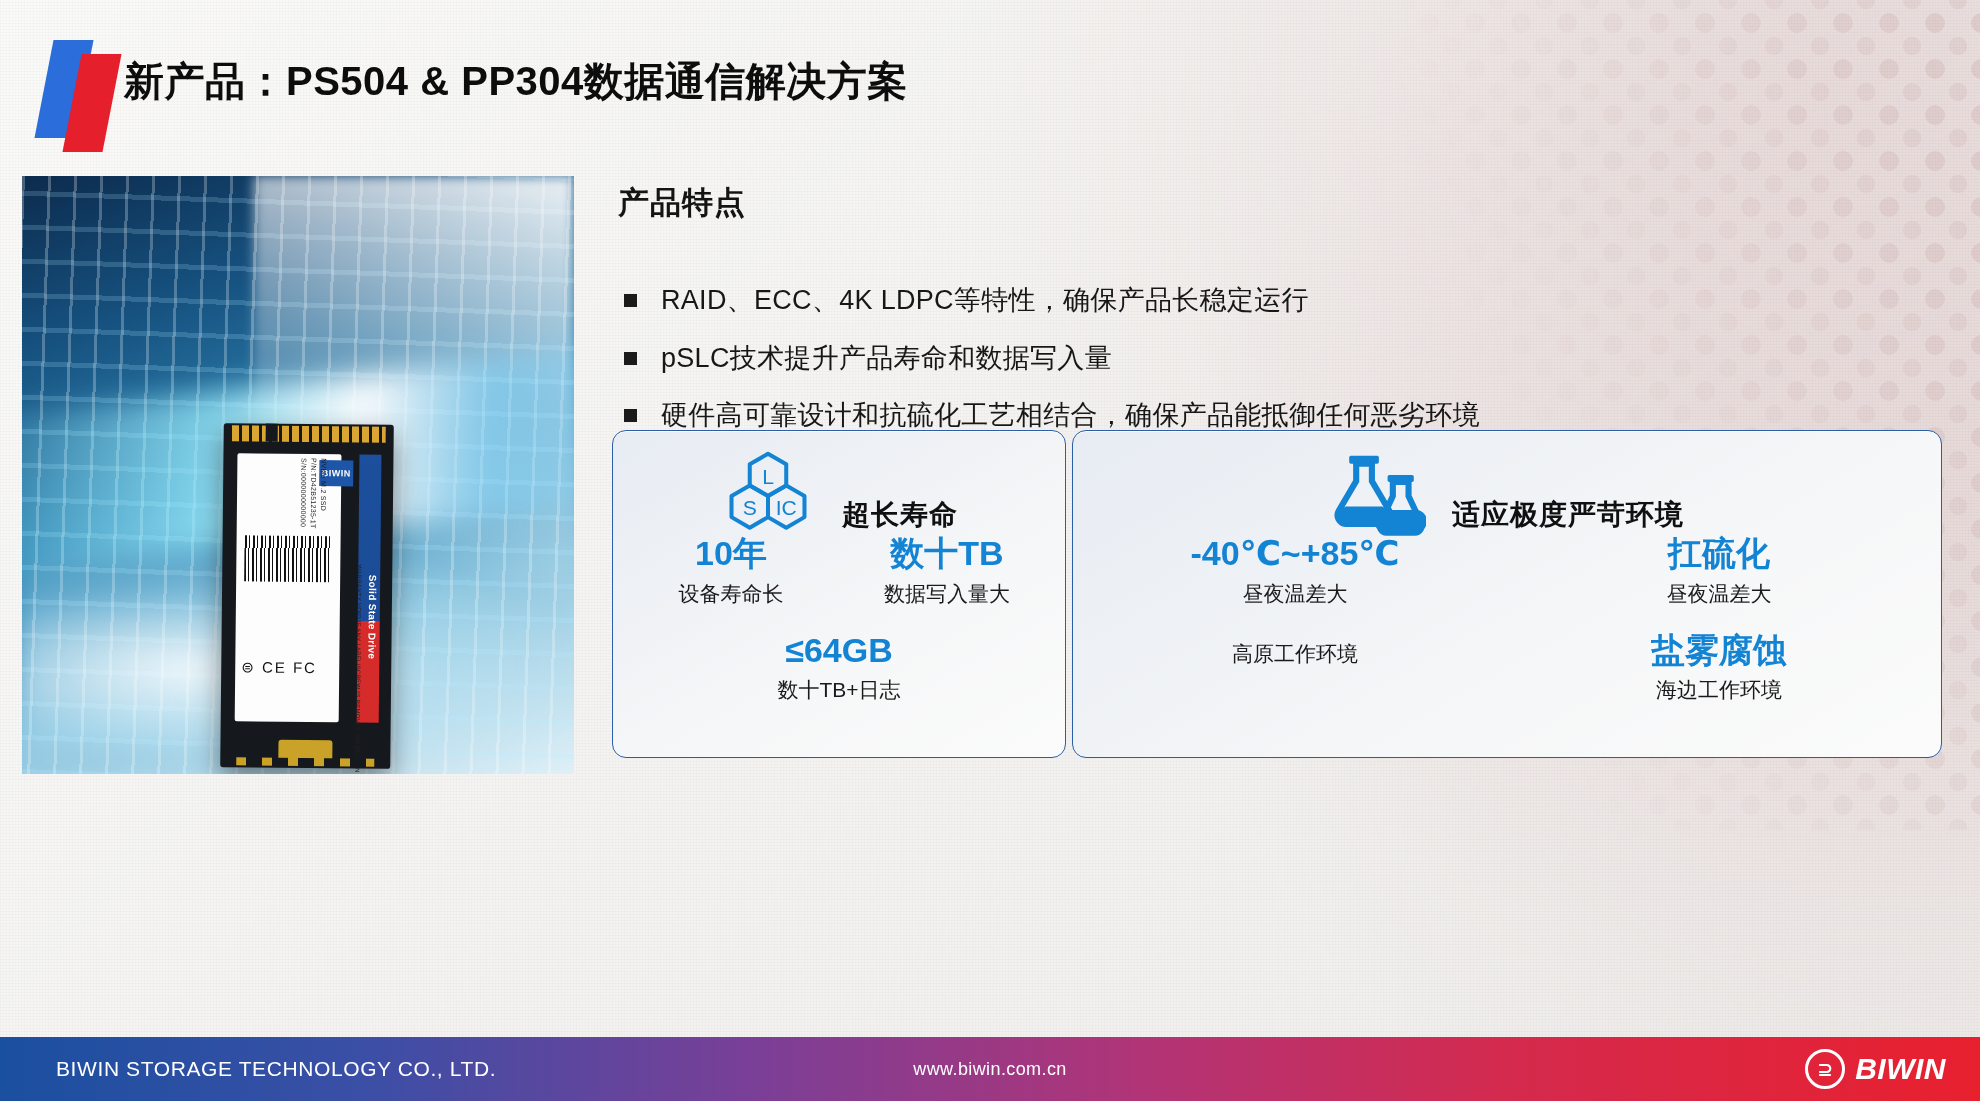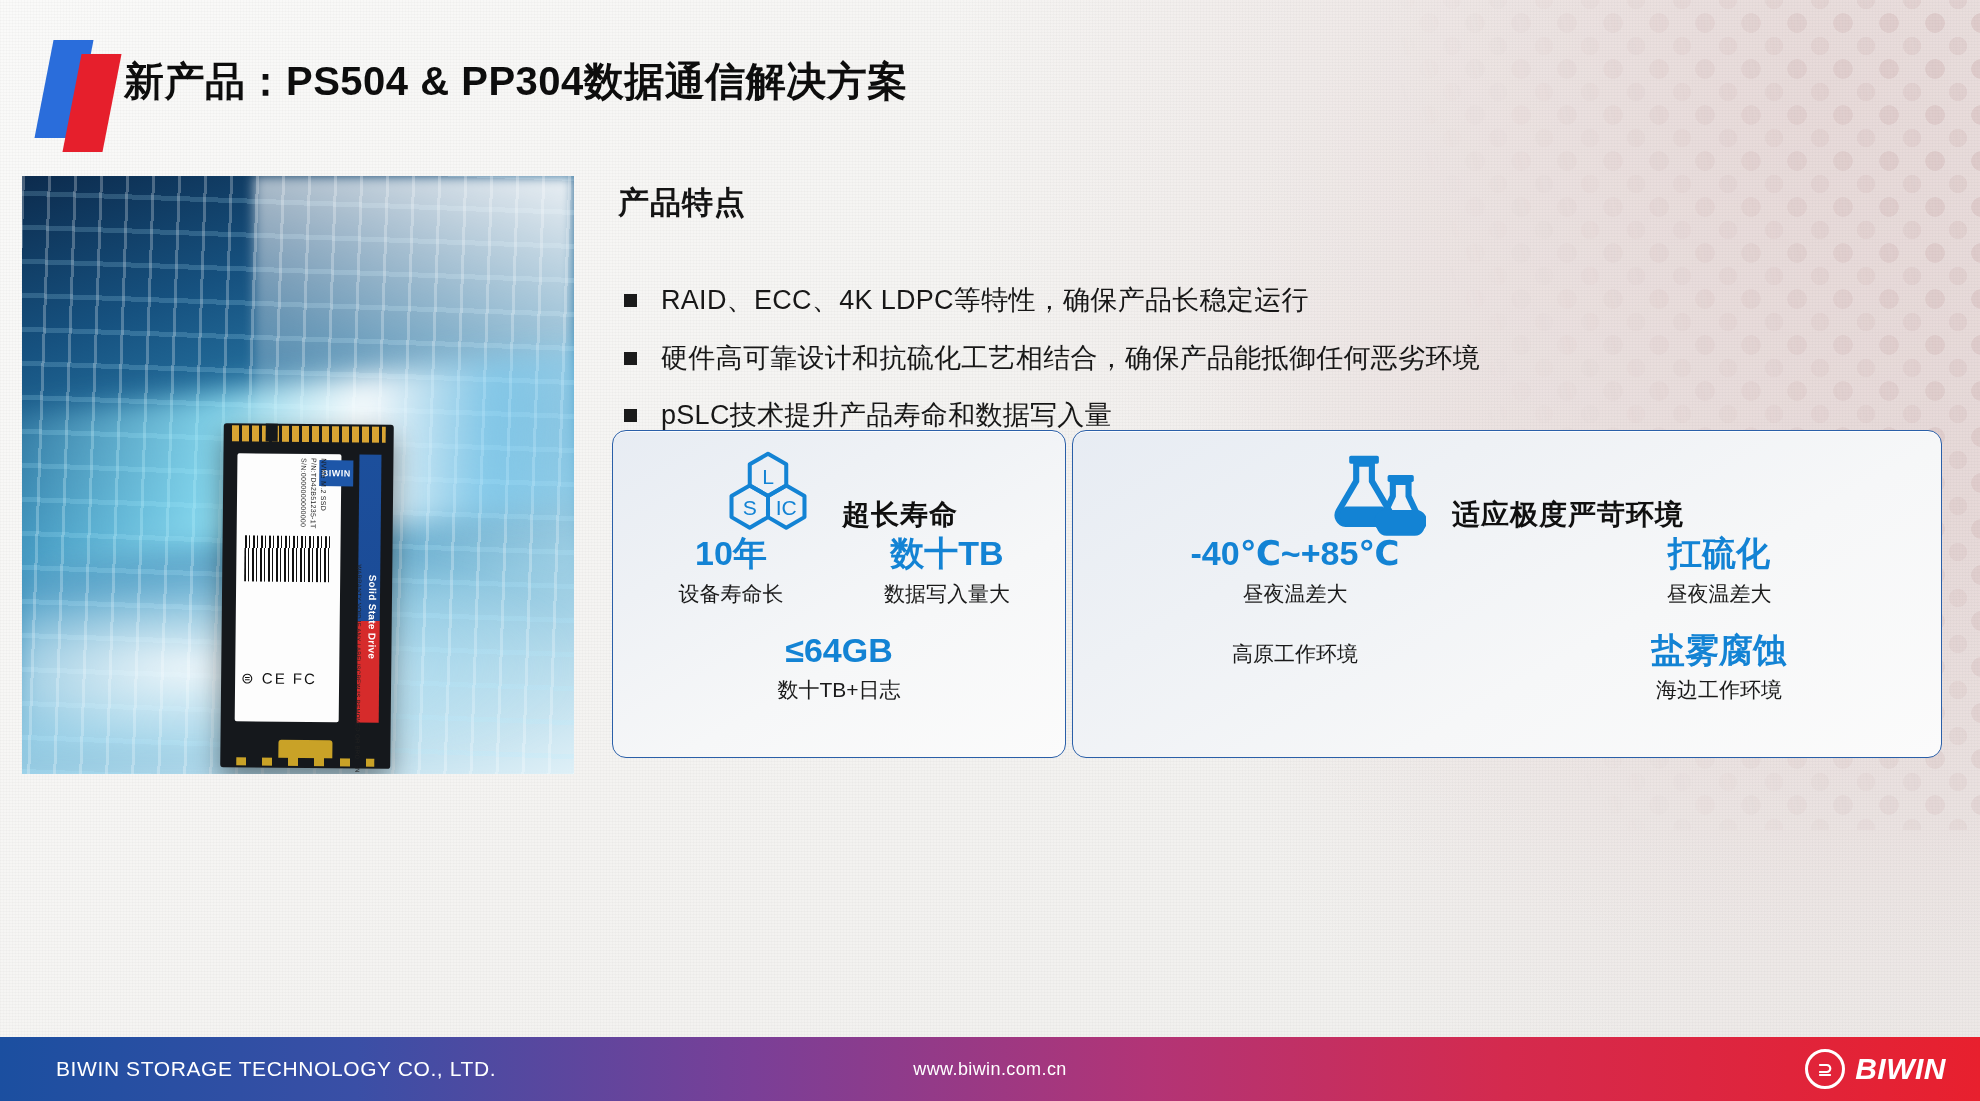--- a/index.html
+++ b/index.html
@@ -173,21 +173,21 @@
   .ssd .vtext.sd { right: 14px; top: 150px; color: #fff; font-size: 10px; font-weight: bold; }
   .ssd .vtext.warn { right: 30px; top: 140px; font-size: 6px; color:#222; }
   .ssd .barcode {
     position: absolute;
     left: 22px; top: 112px;
     width: 86px; height: 46px;
     background: repeating-linear-gradient(90deg, #111 0px, #111 2px, #fff 2px, #fff 4px, #111 4px, #111 5px, #fff 5px, #fff 8px);
   }
   .ssd .cert-row {
     position: absolute;
-    left: 20px; bottom: 41px;
+    left: 20px; bottom: 52px;
     width: 90px; height: 58px;
     color: #111;
     font-size: 15px;
     line-height: 20px;
     letter-spacing: 2px;
   }
   .ssd .gold-pad {
     position: absolute;
     left: 50%; transform: translateX(-50%);
     bottom: 6px;
@@ -387,25 +387,25 @@
 
   <div class="features">
     <h2>产品特点</h2>
 
     <div class="bullet">
       <span class="sq"></span>
       <span class="txt">RAID、ECC、4K LDPC等特性，确保产品长稳定运行</span>
     </div>
     <div class="bullet">
       <span class="sq"></span>
-      <span class="txt">硬件高可靠设计和抗硫化工艺相结合，确保产品能抵御任何恶劣环境</span>
+      <span class="txt">pSLC技术提升产品寿命和数据写入量</span>
     </div>
     <div class="bullet">
       <span class="sq"></span>
-      <span class="txt">pSLC技术提升产品寿命和数据写入量</span>
+      <span class="txt">硬件高可靠设计和抗硫化工艺相结合，确保产品能抵御任何恶劣环境</span>
     </div>
   </div>
 
   <div class="card left">
     <div class="card-head">
       <span>
         <svg width="96" height="96" viewBox="0 0 100 100" fill="none" stroke="#1383d4" stroke-width="4.2" stroke-linejoin="round">
           <polygon points="50,6 69,17 69,39 50,50 31,39 31,17"></polygon>
           <polygon points="31,39 50,50 50,72 31,83 12,72 12,50"></polygon>
           <polygon points="69,39 88,50 88,72 69,83 50,72 50,50"></polygon>

